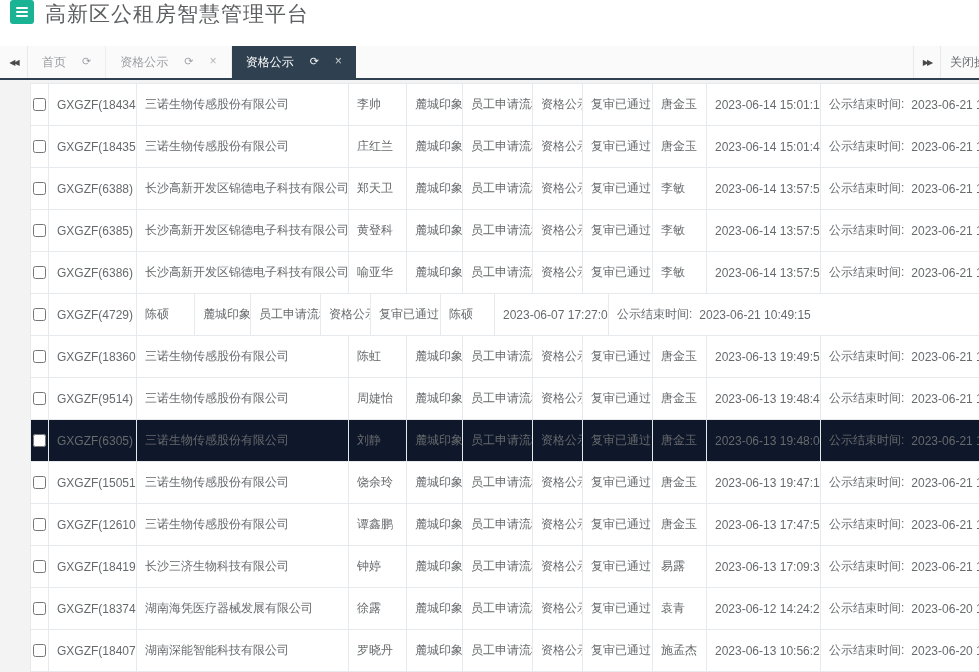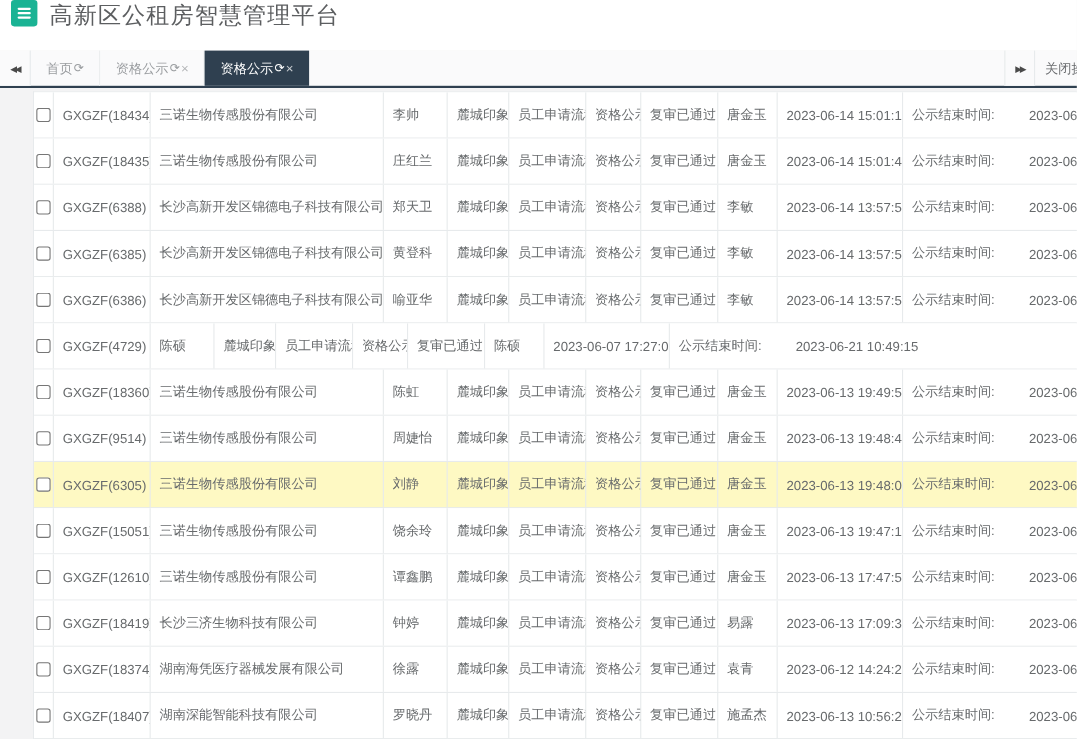--- a/index.html
+++ b/index.html
@@ -34,23 +34,24 @@
   }
   .tab-scroll {
     width:28px; display:flex; align-items:center; justify-content:center;
     color:#4a4a4a; cursor:pointer; background:#fafafb;
     font-size:8px; letter-spacing:-2px; user-select:none;
   }
   .tab-scroll.left  { border-right:1px solid #e7eaec; }
   .tab-scroll.right { border-left:1px solid #e7eaec; border-right:1px solid #e7eaec; }
   .tabs { display:flex; align-items:stretch; }
   .tab {
-    display:flex; align-items:center; gap:1px; padding:0 14px;
+    display:flex; align-items:center; gap:16px; padding:0 14px;
     font-size:12px; color:#9a9da0; cursor:pointer; white-space:nowrap;
     border-right:1px solid #eceeef;
+    font-family:Liberation Mono, monospace;
   }
   .tab.active { background:#2f4050; color:#fff; border-right:none; }
   .tab .refresh { font-size:11px; line-height:1; }
   .tab .close { font-size:12px; line-height:1; opacity:.75; cursor:pointer; }
   .tab-spacer { flex:1; }
   .close-ops {
     display:flex; align-items:center; padding-left:9px;
     width:38px; overflow:hidden; flex:none;
     font-size:12px; color:#6a6c6f; white-space:nowrap; cursor:pointer;
   }
@@ -58,38 +59,38 @@
   .content { margin-left:30px; margin-top:3px; }
   .grid {
     background:#fff; border-top:1px solid #e7eaec; border-left:1px solid #e7eaec;
     width:949px;
   }
   .row {
     display:flex; align-items:stretch; height:42px;
     background:#fff; border-bottom:1px solid #e7eaec;
     font-size:12px; color:#676a6c;
   }
-  .row.hl { background:#fef9c3; }
+  .row.hl { background:#0f172a; }
   .c {
     display:flex; align-items:center;
     padding-left:8px; overflow:hidden; white-space:nowrap;
     border-right:1px solid #e7eaec; flex:none; height:100%;
   }
   .c-check    { width:18px; padding:0; justify-content:center; }
   .c-check input { width:13px; height:13px; margin:0; cursor:pointer; }
   .c-id       { width:88px; }
   .c-company  { width:212px; }
   .c-name     { width:58px;font-family:Liberation Mono, monospace; }
   .c-project  { width:56px; }
   .c-process  { width:70px; }
   .c-category { width:50px; }
   .c-status   { width:70px; }
   .c-reviewer { width:54px; }
   .c-time     { width:114px; }
-  .c-end      { flex:1; border-right:none;gap:24px; }
+  .c-end      { flex:1; border-right:none; }
   .end-time   { margin-left:7px; }
 </style>
 </head>
 <body>
 
 <header class="top-header">
   <button class="menu-btn">
     <span class="bars">
         <i></i>
         <i></i>

